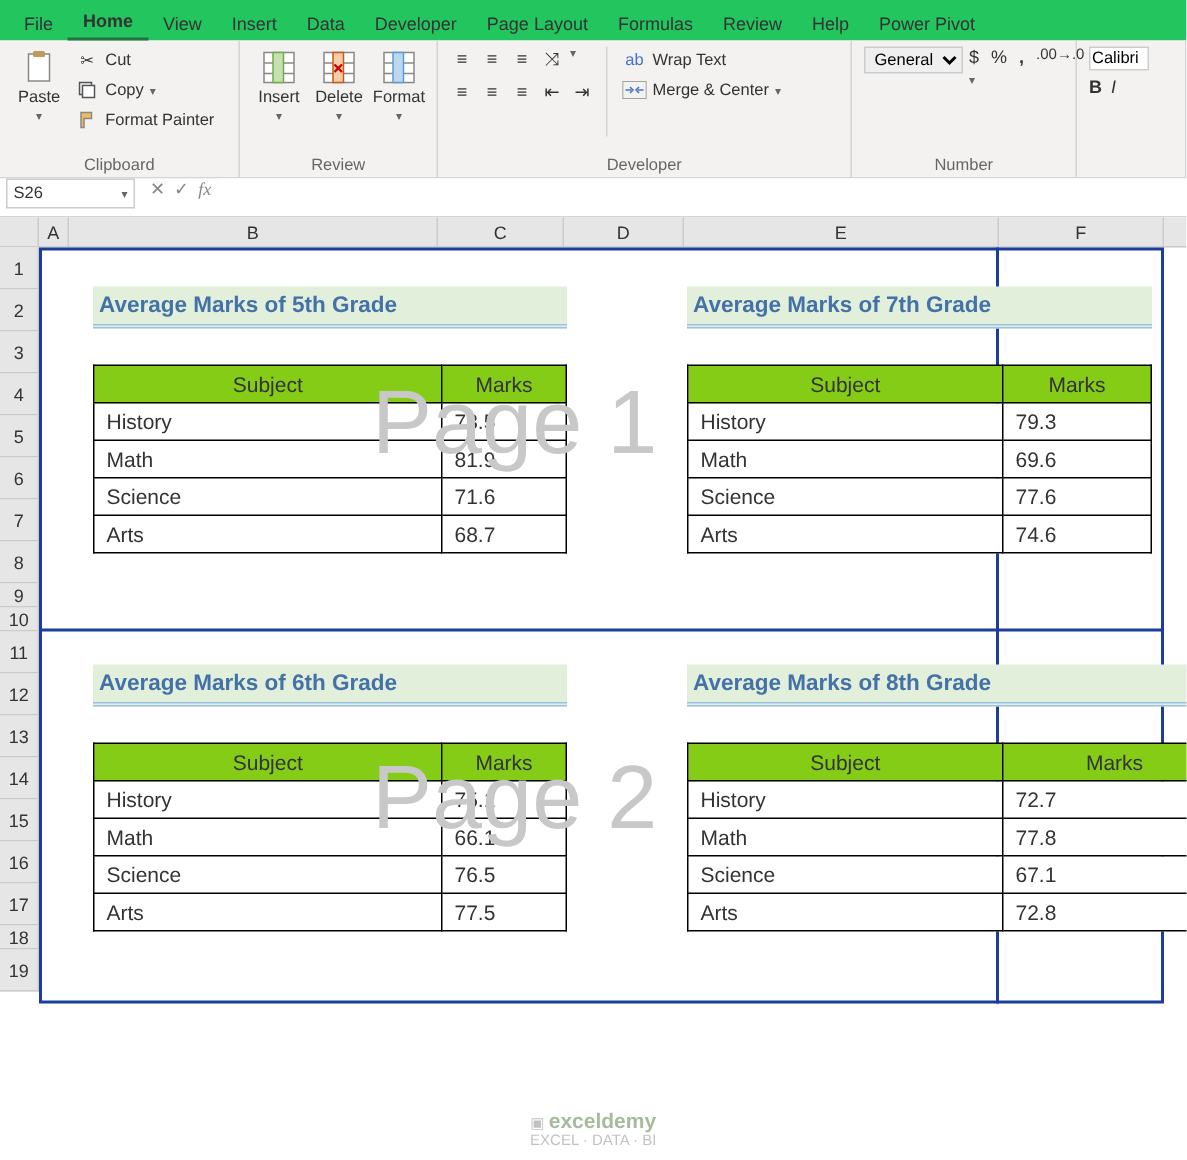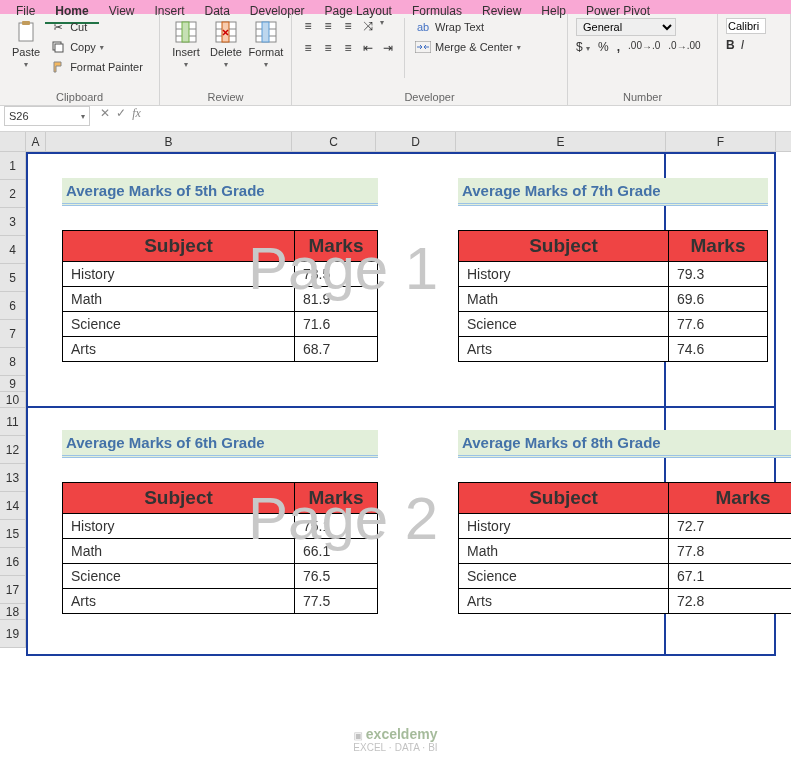--- a/index.html
+++ b/index.html
@@ -1,18 +1,18 @@
 <!DOCTYPE html>
 <html><head>
 <meta charset="utf-8">
 <style>
 * { box-sizing: border-box; margin: 0; padding: 0; font-family: 'Segoe UI', Arial, sans-serif; }
 body { background: #fff; width: 791px; height: 773px; overflow: hidden; font-size: 12px; color: #333; }
 
-.ribbon-tabs { display: flex; height: 14px; align-items: flex-start; padding: 0 6px; background: #f9a8d4; }
+.ribbon-tabs { display: flex; height: 27px; align-items: flex-end; padding: 0 6px; background: #22c55e; }
 .ribbon-tab { padding: 4px 10px; font-size: 12px; cursor: pointer; }
 .ribbon-tab.active { font-weight: bold; border-bottom: 2px solid #217346; }
 
 .ribbon { display: flex; height: 92px; border-bottom: 1px solid #d4d4d4; background: #f3f2f1; }
 .ribbon-group { border-right: 1px solid #d4d4d4; padding: 4px 8px 2px 8px; display: flex; flex-direction: column; justify-content: space-between; }
 .ribbon-group-content { display: flex; gap: 4px; align-items: flex-start; flex: 1; }
 .ribbon-group-label { text-align: center; font-size: 11px; color: #666; padding-top: 2px; }
 .ribbon-btn-large { display: flex; flex-direction: column; align-items: center; gap: 2px; padding: 2px 4px; cursor: pointer; font-size: 11px; min-width: 36px;}
 .ribbon-stack { display: flex; flex-direction: column; gap: 2px; }
 .ribbon-stack-item { display: flex; align-items: center; gap: 4px; font-size: 11px; cursor: pointer; padding: 1px 2px; }
@@ -38,21 +38,21 @@
 
 .page-break-area { position:relative; border: 2px solid #1a3d9e; }
 .page-watermark { position: absolute; font-size: 60px; color: #c8c8c8; font-weight: 400; pointer-events: none; z-index: 1; font-family: Arial;}
 .pw1 { left: 220px; top: 80px; }
 .pw2 { left: 220px; top: 330px; }
 .page-divider-h { position:absolute; left:-2px; right:-2px; border-top: 2px solid #1a3d9e; }
 .page-divider-v { position:absolute; top:-2px; bottom:-2px; border-left: 2px solid #1a3d9e; }
 
 .data-table-title { background: #e2efda; color: #4472a8; font-weight: bold; font-size: 15px; text-align: left; padding: 4px; border-bottom: 3px double #9bc2e6; }
 .data-table { border-collapse: collapse; width: 100%; }
-.data-table th { background: #ef4444; font-weight: bold; border: 1px solid #000; padding: 4px 8px; font-size: 19px;}
+.data-table th { background: #84cc16; font-weight: normal; border: 1px solid #000; padding: 4px 8px; font-size: 14px;}
 .data-table td { border: 1px solid #000; padding: 4px 8px; text-align: left; font-size: 14px; background: #fff;}
 
 .quad { position: absolute; }
 
 .watermark-logo { position:absolute; bottom: 8px; left: 50%; transform: translateX(-50%); text-align:center; color:#999; font-size:10px; opacity:0.6;}
 .watermark-logo .edm { font-size:14px; font-weight:bold; color:#6b8e5a;}
 .dropdown-arrow { font-size: 8px; color: #666; }
 select.num-fmt { font-size: 11px; border: 1px solid #ccc; padding: 1px 2px; width: 100px; }
 </style>
 </head>
@@ -198,21 +198,21 @@
           </span>
           <span>Merge &amp; Center</span>
           <span class="dropdown-arrow">▾</span>
         </div>
       </div>
     </div>
     <div class="ribbon-group-label">Developer</div>
   </div>
 
   <div class="ribbon-group" style="width:150px">
-    <div class="ribbon-group-content" style="flex-direction:column; gap:4px;">
+    <div class="ribbon-group-content" style="flex-direction:row; gap:4px;">
       <select class="num-fmt">
         <option>General</option>
       </select>
       <div class="ribbon-row" style="gap:8px;">
         <span>$ <span class="dropdown-arrow">▾</span></span>
         <span>%</span>
         <span style="font-weight:bold;">,</span>
         <span style="font-size:10px;">.00→.0</span>
         <span style="font-size:10px;">.0→.00</span>
       </div>

